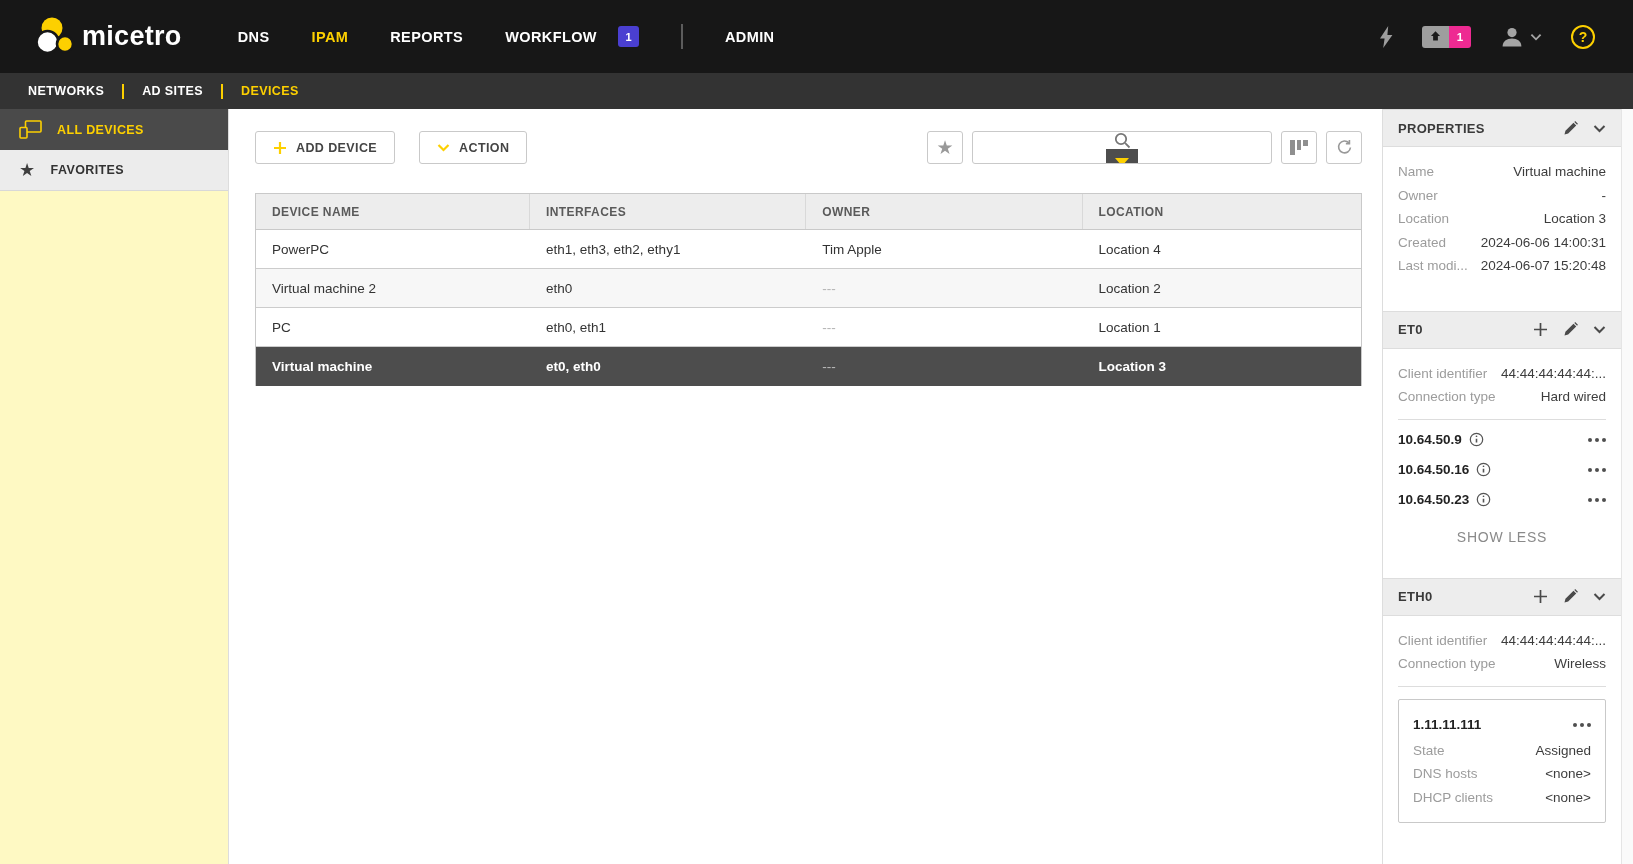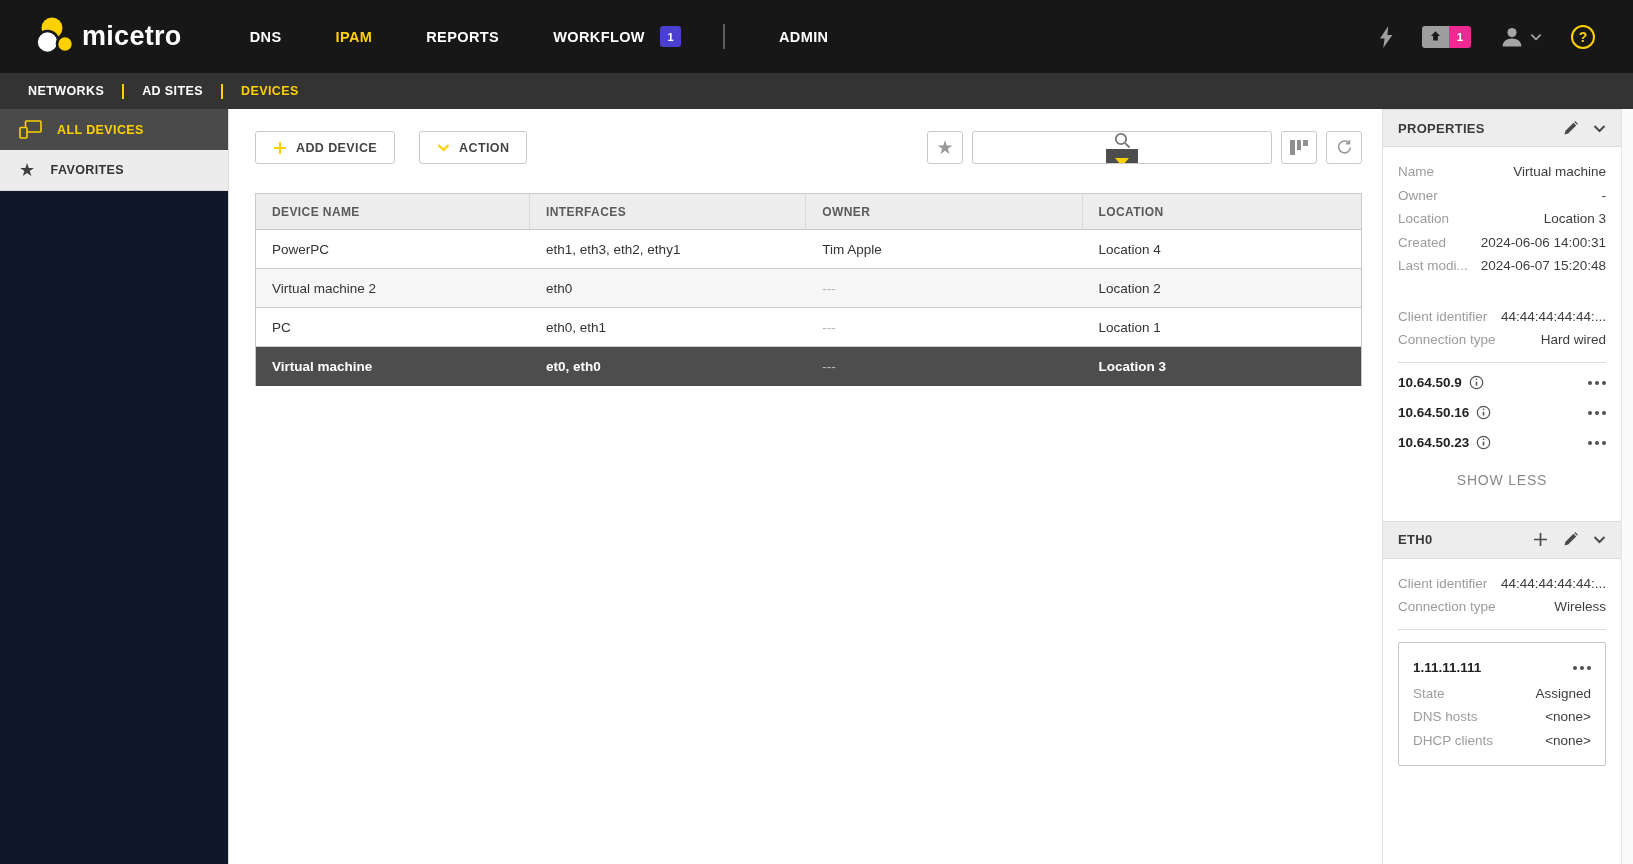--- a/index.html
+++ b/index.html
@@ -7,43 +7,43 @@
   body {
     font-family: "Liberation Sans", "DejaVu Sans", sans-serif;
     background:#fff; overflow:hidden; color:#333;
   }
   
   .topbar { height:73px; background:#171717; display:flex; align-items:center;
             padding:0 38px 0 34px; }
   .logo { display:flex; align-items:center; gap:2px; }
   .brand { color:#fff; font-size:27px; font-weight:700; letter-spacing:.3px; }
   .nav { display:flex; align-items:center; gap:42px; margin-left:56px; }
-  .nav-item { color:#fff; font-size:14.5px; font-weight:700; letter-spacing:.4px; cursor:pointer;margin-left:12px; }
+  .nav-item { color:#fff; font-size:14.5px; font-weight:700; letter-spacing:.4px; cursor:pointer; }
   .nav-item.active { color:#fdd000; }
-  .wf { display:flex; align-items:center; gap:15px;text-align:right; }
+  .wf { display:flex; align-items:center; gap:21px;text-align:right; }
   .wf-badge { min-width:21px; height:21px; background:#4a3fd1; border-radius:3px; color:#fff;
               font-size:11px; font-weight:700; display:flex; align-items:center; justify-content:center; }
   .nav-sep { width:2px; height:25px; background:#5c5c5c; }
   .top-icons { margin-left:auto; display:flex; align-items:center; gap:29px; }
   .upd { display:flex; cursor:pointer; }
   .upd-box { width:27px; height:22px; background:#9e9e9e; border-radius:3px 0 0 3px;
              display:flex; align-items:center; justify-content:center; }
   .upd-badge { width:22px; height:22px; background:#ee2a92; border-radius:0 3px 3px 0; color:#fff;
                font-size:11.5px; font-weight:700; display:flex; align-items:center; justify-content:center; }
   .user { display:flex; align-items:center; gap:6px; cursor:pointer; }
   .help { width:24px; height:24px; border:2.5px solid #fdd000; border-radius:50%; color:#fdd000;
           font-weight:700; font-size:14px; display:flex; align-items:center; justify-content:center; cursor:pointer; }
   
   .subnav { height:36px; background:#333; display:flex; align-items:center; padding:0 28px; gap:18px; }
   .tab { color:#fff; font-size:12.5px; font-weight:700; letter-spacing:.4px; cursor:pointer; }
   .tab.active { color:#fdd000; }
   .tab-sep { width:2px; height:15px; background:#fdd000; }
   
   .app { display:flex; height:755px; }
-  .sidebar { width:229px; flex-shrink:0; background:#0f172a; border-right:1px solid #ddd; }
+  .sidebar { width:229px; flex-shrink:0; background:#fef9c3; border-right:1px solid #ddd; }
   .side-item { height:41px; display:flex; align-items:center; padding-left:19px; gap:15px;
                font-size:12.5px; font-weight:700; letter-spacing:.4px; color:#333; cursor:pointer; }
   .side-item.active { background:#4a4a4a; color:#fdd000; }
   .side-item.fav { background:#ececec; border-bottom:1px solid #d8d8d8; }
   .main { flex:1; min-width:0; padding:22px 20px 0 26px; background:#fff; }
   
   .toolbar { display:flex; align-items:center; }
   .btn { height:33px; background:#fff; border:1px solid #c9c9c9; border-radius:3px; display:flex;
          align-items:center; gap:9px; padding:0 17px; font-size:12.5px; font-weight:700; color:#444;
          letter-spacing:.4px; cursor:pointer; }
@@ -290,20 +290,34 @@
         <div class="kv">
           <span class="k">Created</span>
           <span class="v">2024-06-06 14:00:31</span>
         </div>
         <div class="kv">
           <span class="k">Last modi...</span>
           <span class="v">2024-06-07 15:20:48</span>
         </div>
       </div>
 
+      <div class="sec-head gap">
+        <span class="sec-title">ET0</span>
+        <span class="sec-icons">
+          <svg width="15" height="15" viewBox="0 0 15 15" fill="none" stroke="currentColor" stroke-width="1.7">
+            <path d="M7.5 1v13M1 7.5h13"></path>
+          </svg>
+          <svg width="15" height="15" viewBox="0 0 16 16" fill="currentColor">
+            <path d="M1.6 14.4l1-3.9 8.6-8.6 2.9 2.9-8.6 8.6zM12.1 1l2.9 2.9 0.9-0.9L13 0.1z"></path>
+          </svg>
+          <svg width="13" height="9" viewBox="0 0 13 8" fill="none" stroke="currentColor" stroke-width="2">
+            <path d="M1.5 1.5l5 5 5-5"></path>
+          </svg>
+        </span>
+      </div>
       <div class="sec-body">
         <div class="kv">
           <span class="k">Client identifier</span>
           <span class="v">44:44:44:44:44:...</span>
         </div>
         <div class="kv">
           <span class="k">Connection type</span>
           <span class="v">Hard wired</span>
         </div>
         <hr class="body-divider">

